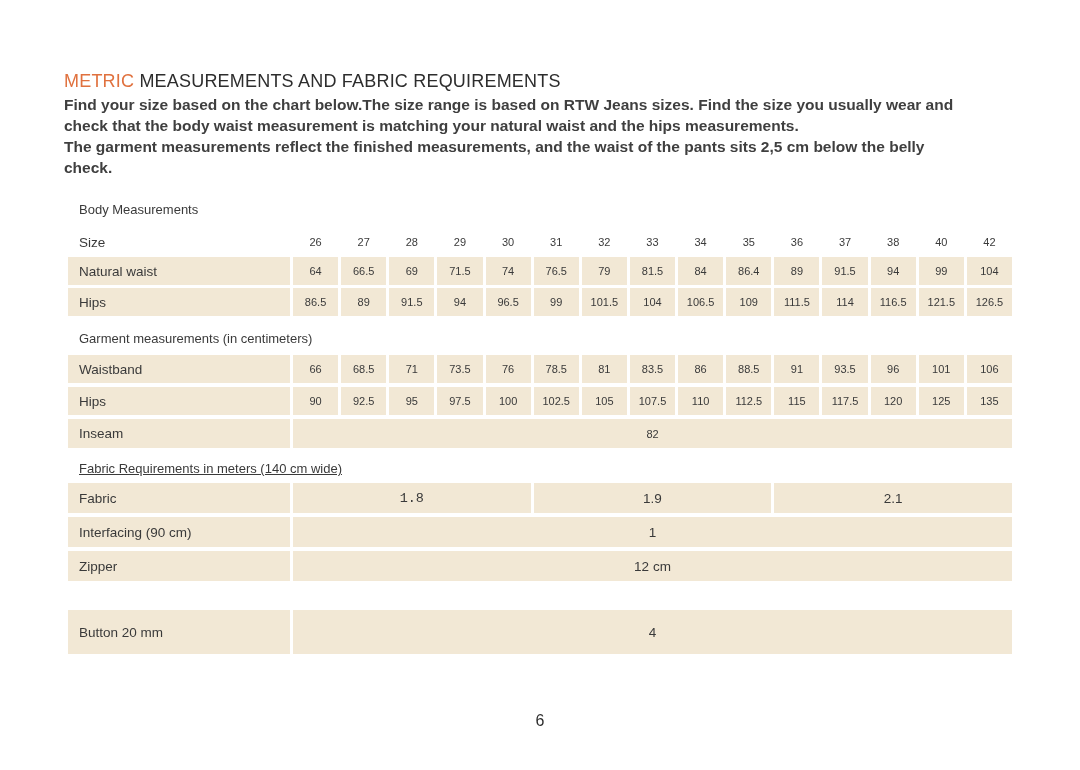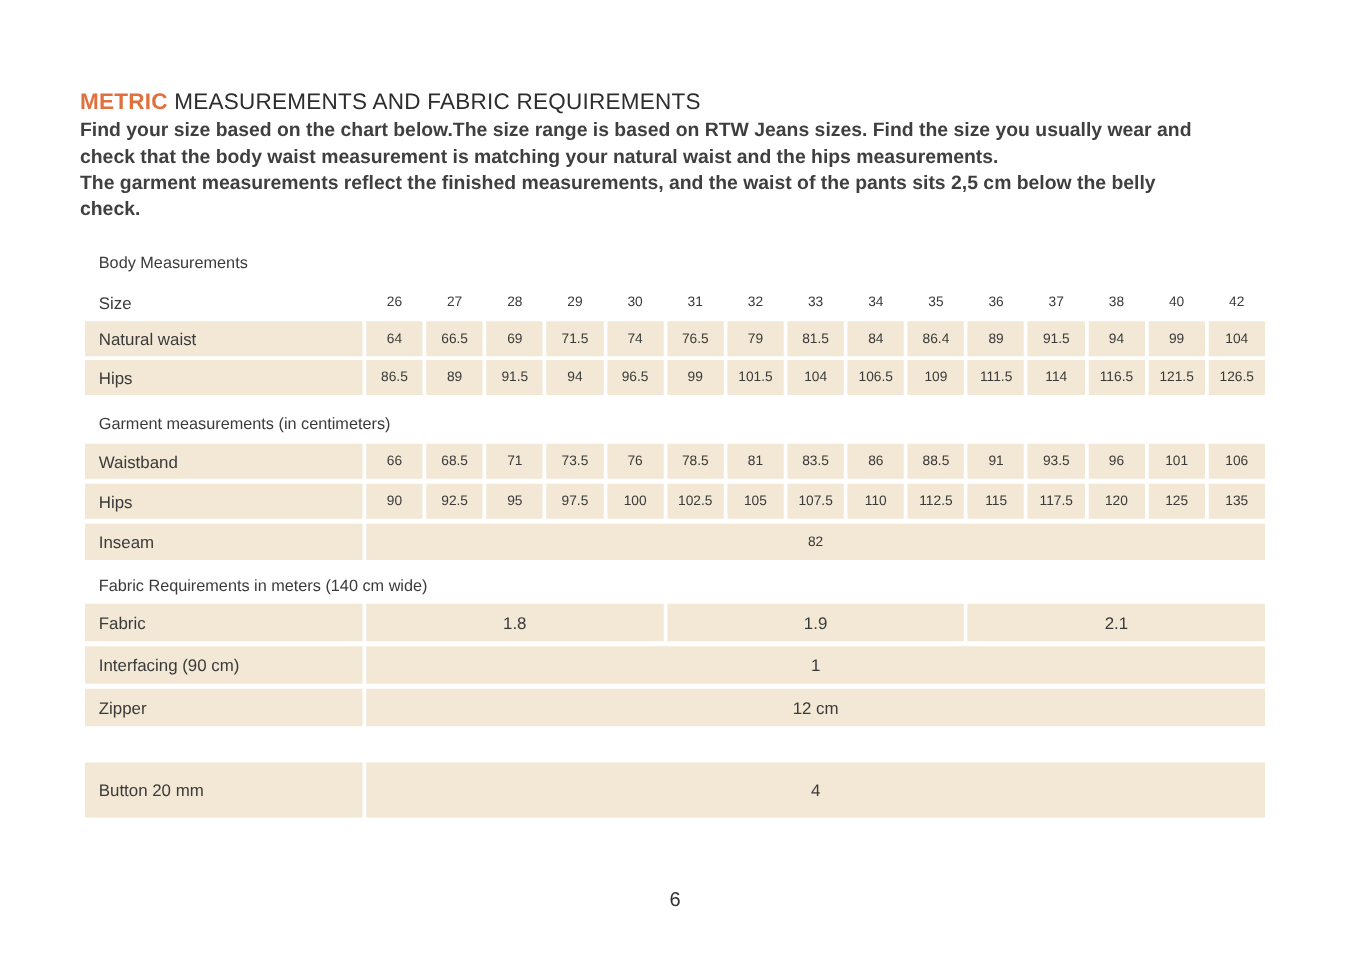--- a/index.html
+++ b/index.html
@@ -13,31 +13,31 @@
     width:1080px;height:770px;
     font-family:"Liberation Sans",sans-serif;
     color:var(--text);
     position:relative;
   }
   .page{padding:70px 64px 0 64px;box-sizing:border-box;}
   .title{
     font-size:18px;line-height:22px;color:var(--ink);
     letter-spacing:0.2px;white-space:nowrap;
   }
-  .title .accent{color:var(--accent);font-weight:bold;}
+  .title .accent{color:var(--accent);}
   .intro{margin-top:2px;font-size:15.5px;line-height:21px;color:#3f3f3f;}
   .intro div{white-space:nowrap;font-weight:bold;}
   .tables{margin-left:4px;width:944px;}
   .section-label{
     font-size:13px;line-height:16px;color:#3a3a3a;
     margin-left:11px;
   }
   .lbl-body{margin-top:24px;}
   .lbl-garment{margin-top:15px;}
-  .lbl-fabric{margin-top:13px;}
+  .lbl-fabric{margin-top:13px;text-decoration:underline;}
   .m-row{display:flex;margin-bottom:3px;}
   .g-row{margin-bottom:4px;}
   .m-label{
     flex:0 0 222px;width:222px;margin-right:3px;box-sizing:border-box;
     background:var(--beige);
     display:flex;align-items:center;padding-left:11px;
     font-size:13.5px;color:#3a3a3a;
   }
   .m-cells{
     flex:1;display:grid;grid-template-columns:repeat(15,1fr);gap:3px;text-align:right;
@@ -194,21 +194,21 @@
       <div class="m-cells">
           <div class="cell" style="grid-column: span 15;">82</div>
         </div>
     </div>
 
     <div class="section-label lbl-fabric">Fabric Requirements in meters (140 cm wide)</div>
 
     <div class="m-row g-row h30 row-fabric">
       <div class="m-label">Fabric</div>
       <div class="m-cells">
-          <div class="cell big" style="grid-column: span 5;">1.8</div>
+          <div class="cell big" style="grid-column: span 5; font-family: Liberation Mono, monospace;">1.8</div>
           <div class="cell big" style="grid-column: span 5;">1.9</div>
           <div class="cell big" style="grid-column: span 5;">2.1</div>
         </div>
     </div>
 
     <div class="m-row g-row h30">
       <div class="m-label">Interfacing (90 cm)</div>
       <div class="m-cells">
           <div class="cell big" style="grid-column: span 15;">1</div>
         </div>

